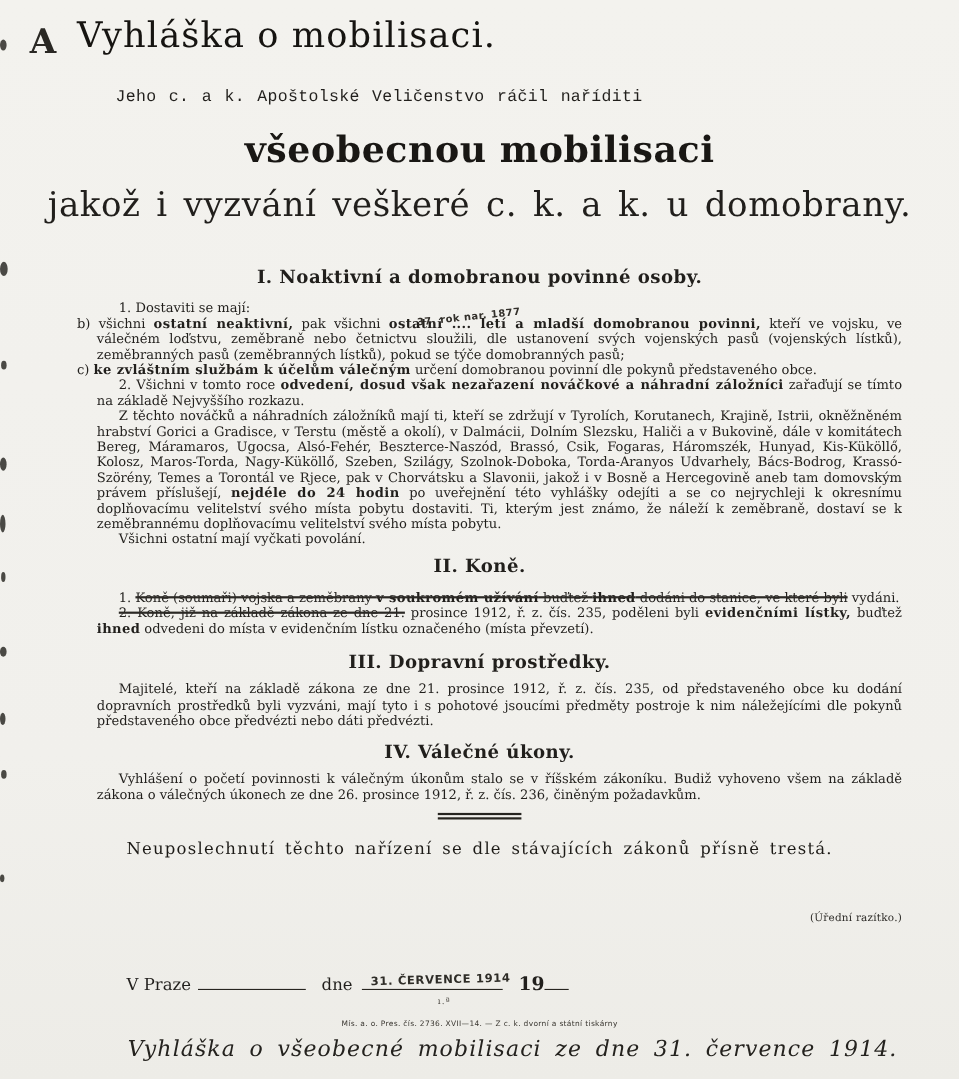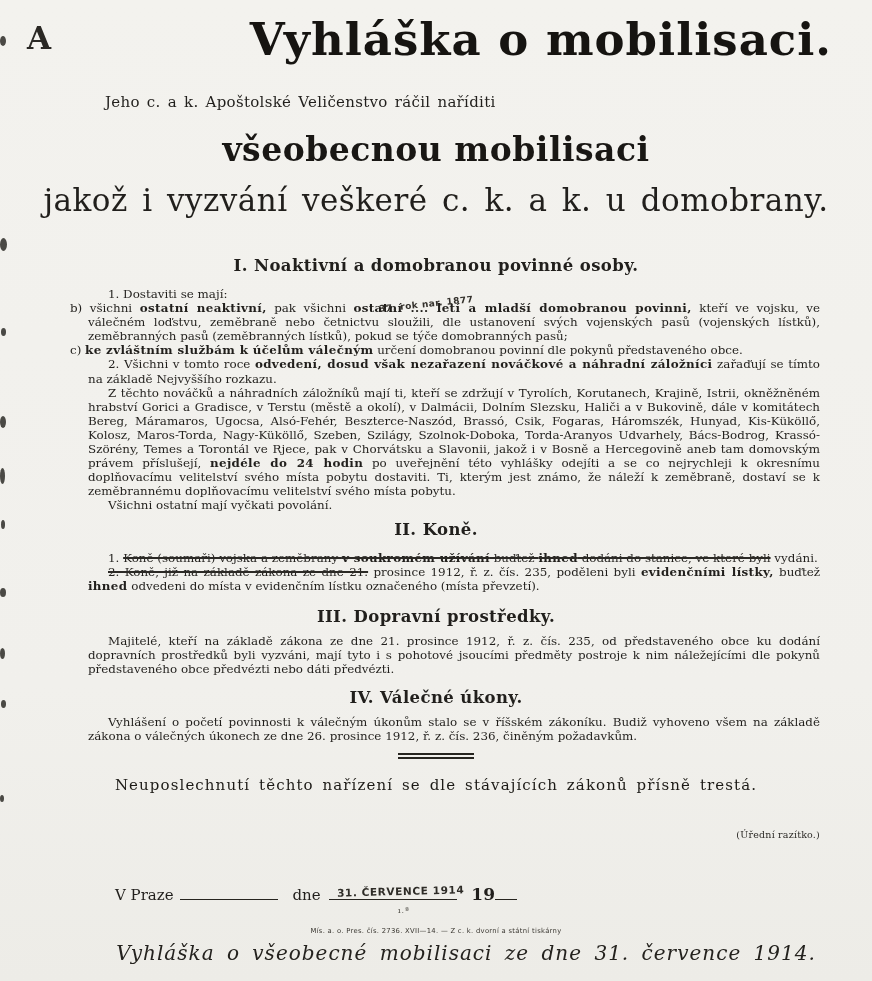--- a/index.html
+++ b/index.html
@@ -14,28 +14,28 @@
     overflow:hidden;
   }
   
   .corner-letter{
     position:absolute;left:27px;top:20px;
     font-size:31px;font-weight:bold;letter-spacing:0;
     color:#2a2824;
   }
   .title{
     margin:16px 40px 0 70px;
-    text-align:right;
-    font-size:45px;line-height:1.05;font-weight:bold;
+    text-align:left;
+    font-size:32px;line-height:1.05;font-weight:normal;
     letter-spacing:1px;
     color:#161411;
   }
   .preamble{
     margin:30px 0 0 105px;
-    font-size:15px;letter-spacing:0.3px;word-spacing:2px;
+    font-size:15px;letter-spacing:0.3px;word-spacing:2px;font-family:Liberation Mono, monospace;
   }
   .subtitle{
     margin:19px 0 0 0;text-align:center;
     font-size:33px;font-weight:bold;letter-spacing:0.5px;
     color:#191714;
   }
   .subtitle2{
     margin:13px 0 0 0;text-align:center;
     font-size:31px;letter-spacing:0.5px;word-spacing:4px;
   }

